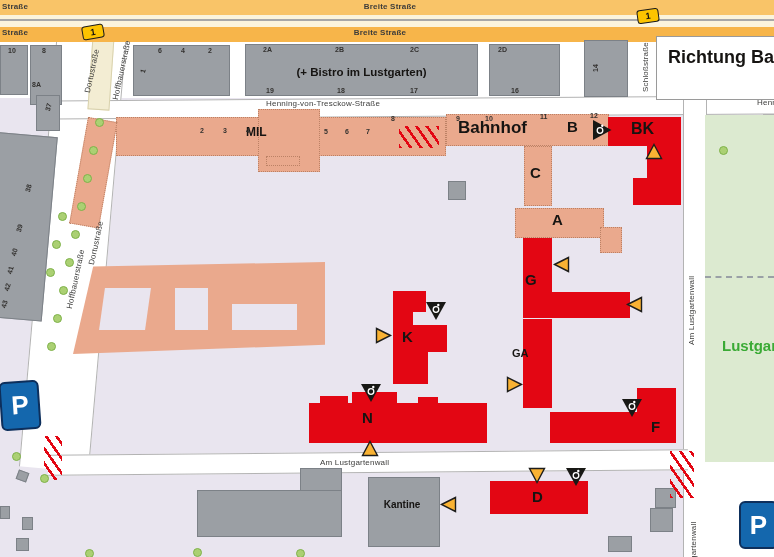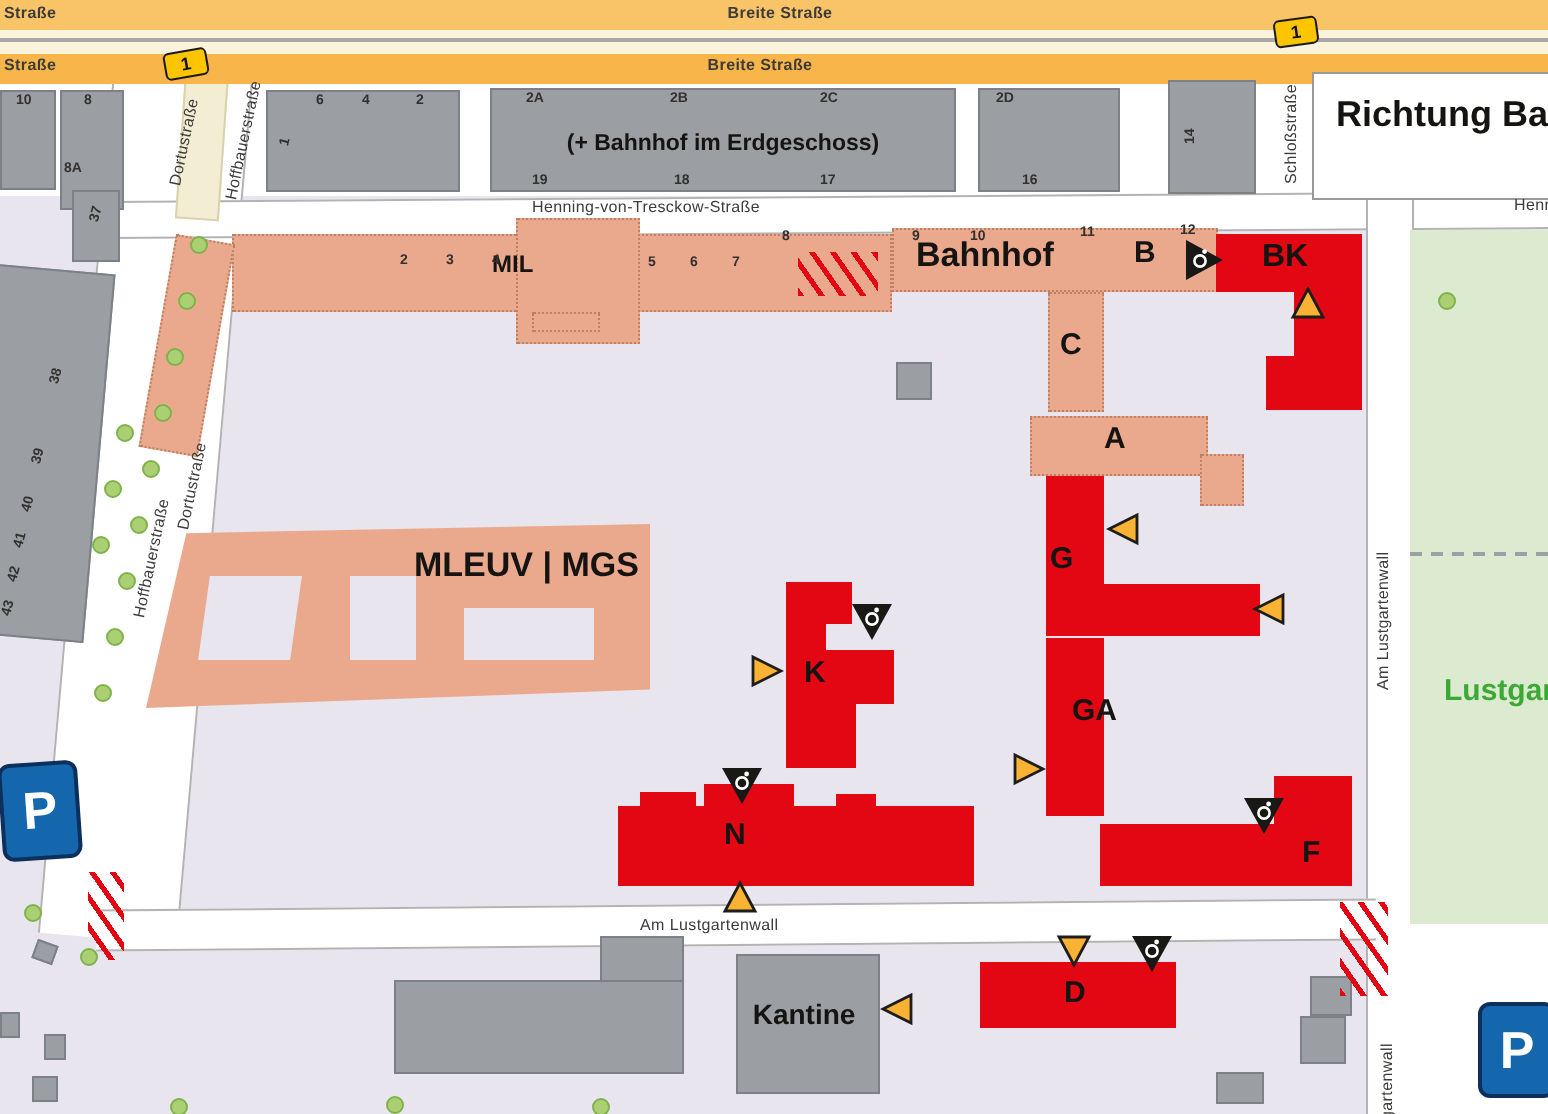--- a/index.html
+++ b/index.html
@@ -136,29 +136,28 @@
   <div class="slbl rotTL" style="left:688px;top:345px;transform:rotate(-90deg)">Am Lustgartenwall</div>
   <div class="slbl rotTL" style="left:690px;top:560px;transform:rotate(-90deg)">gartenwall</div>
   <div class="slbl rotTL" style="left:642px;top:92px;transform:rotate(-90deg)">Schloßstraße</div>
   <div class="slbl rotTL" style="left:84px;top:92px;transform:rotate(-78deg)">Dortustraße</div>
   <div class="slbl rotTL" style="left:112px;top:99px;transform:rotate(-78deg)">Hoffbauerstraße</div>
   <div class="slbl rotTL" style="left:88px;top:264px;transform:rotate(-78deg)">Dortustraße</div>
   <div class="slbl rotTL" style="left:66px;top:308px;transform:rotate(-78deg)">Hoffbauerstraße</div>
 
   <div class="blbl" style="left:246px;top:126px;font-size:12px">MIL</div>
   <div class="blbl" style="left:458px;top:119px;font-size:17px">Bahnhof</div>
-  <div class="blbl" style="left:207px;top:274px;font-size:17px">MLEUV | MGS</div>
-  <div class="blbl ctr" style="left:245px;top:67px;width:233px;font-size:11.5px">(+ Bahnhof im Erdgeschoss)</div>
-  <div class="blbl ctr" style="left:368px;top:500px;width:68px;font-size:14px">Kantine</div>
+  <div class="blbl ctr" style="left:245px;top:67px;width:233px;font-size:11.5px">(+ Bistro im Lustgarten)</div>
+  <div class="blbl ctr" style="left:368px;top:500px;width:68px;font-size:10px">Kantine</div>
   <div class="blbl" style="left:567px;top:119px;font-size:15px">B</div>
   <div class="blbl" style="left:631px;top:121px;font-size:16px">BK</div>
   <div class="blbl" style="left:530px;top:165px;font-size:15px">C</div>
   <div class="blbl" style="left:552px;top:212px;font-size:15px">A</div>
   <div class="blbl" style="left:525px;top:272px;font-size:15px">G</div>
-  <div class="blbl" style="left:536px;top:348px;font-size:15px">GA</div>
+  <div class="blbl" style="left:512px;top:348px;font-size:11px">GA</div>
   <div class="blbl" style="left:402px;top:329px;font-size:15px">K</div>
   <div class="blbl" style="left:362px;top:410px;font-size:15px">N</div>
   <div class="blbl" style="left:651px;top:419px;font-size:15px">F</div>
   <div class="blbl" style="left:532px;top:489px;font-size:15px">D</div>
 
   <div class="num" style="left:8px;top:47px">10</div>
   <div class="num" style="left:42px;top:47px">8</div>
   <div class="num" style="left:32px;top:81px">8A</div>
   <div class="num rotTL" style="left:44px;top:110px;transform:rotate(-75deg)">37</div>
   <div class="num rotTL" style="left:24px;top:191px;transform:rotate(-75deg)">38</div>

